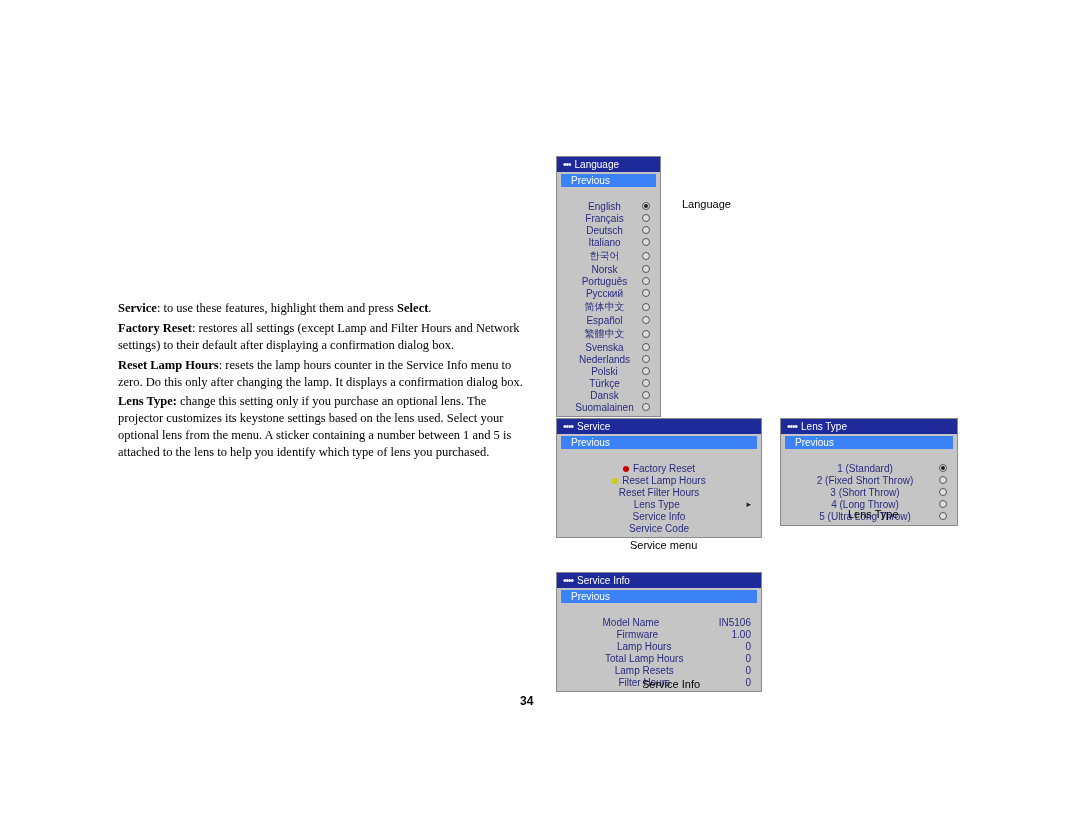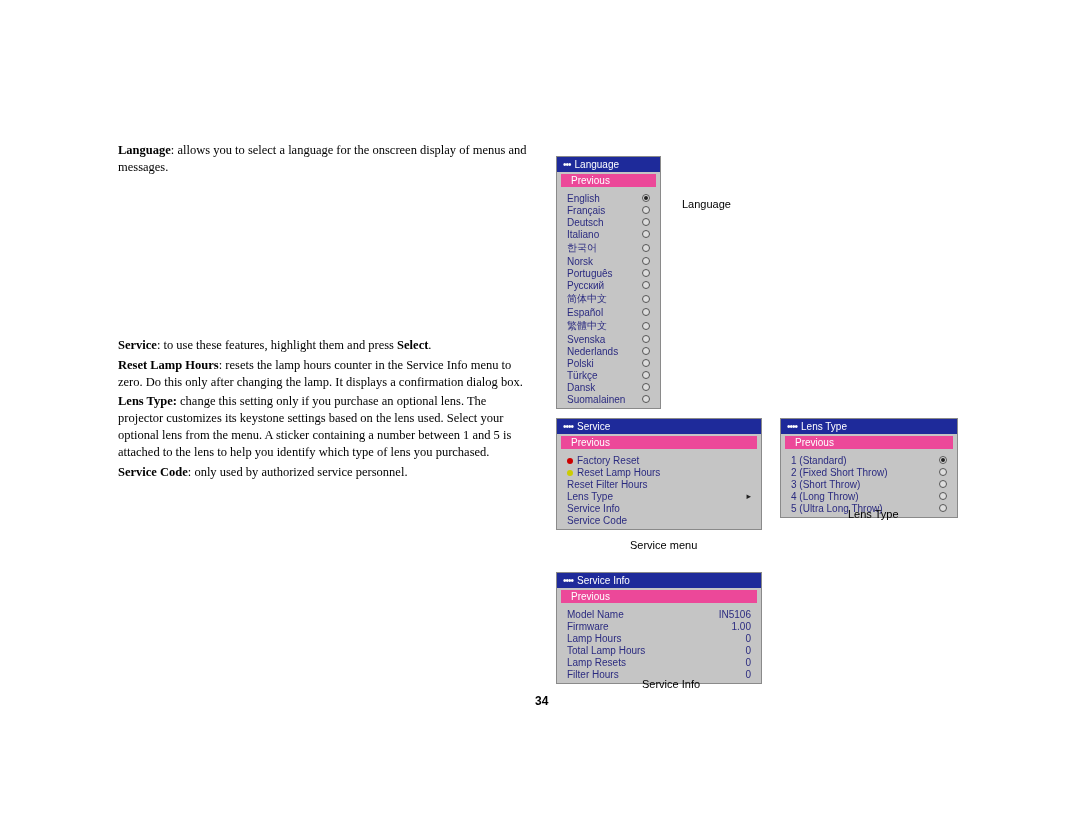--- a/index.html
+++ b/index.html
@@ -22,21 +22,21 @@
     left: 118px;
     top: 142px;
     width: 416px;
     line-height: 1.35;
   }
   .left-col p { margin-bottom: 3px; }
   .gap1 { height: 158px; }
   b { font-weight: bold; }
   .page-num {
     position: absolute;
-    left: 535px;
+    left: 520px;
     top: 694px;
     font-weight: bold;
     font-size: 12px;
     font-family: Arial, sans-serif;
   }
   .caption {
     font-family: Arial, sans-serif;
     font-size: 11px;
     color: #000;
   }
@@ -53,28 +53,29 @@
     background: #1e2a9a;
     color: #fff;
     padding: 2px 6px;
     font-size: 10px;
     display: flex;
     align-items: center;
     gap: 4px;
   }
   .menu-header .dots { letter-spacing: -1px; }
   .menu-prev {
-    background: #ec4899;
+    background: #3b82f6;
     color: #fff;
     padding: 1px 10px;
     font-size: 10px;
     margin: 2px 4px 1px 4px;
   }
   .menu-body {
-    padding: 4px 4px 3px 4px;
+    padding: 12px 4px 3px 4px;
+    text-align: center;
   }
   .menu-row {
     display: flex;
     justify-content: space-between;
     align-items: center;
     padding: 0.5px 6px;
     font-size: 10px;
     color: #2b2b80;
   }
   .menu-row .radio {
@@ -111,26 +112,25 @@
   .lens-cap  { position: absolute; left: 848px; top: 508px; }
   .info-menu { left: 556px; top: 572px; width: 206px; }
   .info-cap  { position: absolute; left: 642px; top: 678px; }
 </style>
 </head>
 <body>
 
 <div class="page">
 
   <div class="left-col">
-    <p><b>Language</b><span>: allows you to select a language for the onscreen display of menus and messages.</span></p>
     <div class="gap1"></div>
     <p><b>Service</b><span>: to use these features, highlight them and press </span><b>Select</b><span>.</span></p>
+    <p><b>Factory Reset</b><span>: restores all settings (except Lamp and Filter Hours and Network settings) to their default after displaying a confirmation dialog box.</span></p>
     <p><b>Reset Lamp Hours</b><span>: resets the lamp hours counter in the Service Info menu to zero. Do this only after changing the lamp. It displays a confirmation dialog box.</span></p>
     <p><b>Lens Type:</b><span> change this setting only if you purchase an optional lens. The projector customizes its keystone settings based on the lens used. Select your optional lens from the menu. A sticker containing a number between 1 and 5 is attached to the lens to help you identify which type of lens you purchased.</span></p>
-    <p><b>Service Code</b><span>: only used by authorized service personnel.</span></p>
   </div>
 
   <div class="menu lang-menu">
     <div class="menu-header">
       <span class="dots">•••</span>
       <span>Language</span>
     </div>
     <div class="menu-prev">Previous</div>
     <div class="menu-body" id="lang-body">
         <div class="menu-row">

